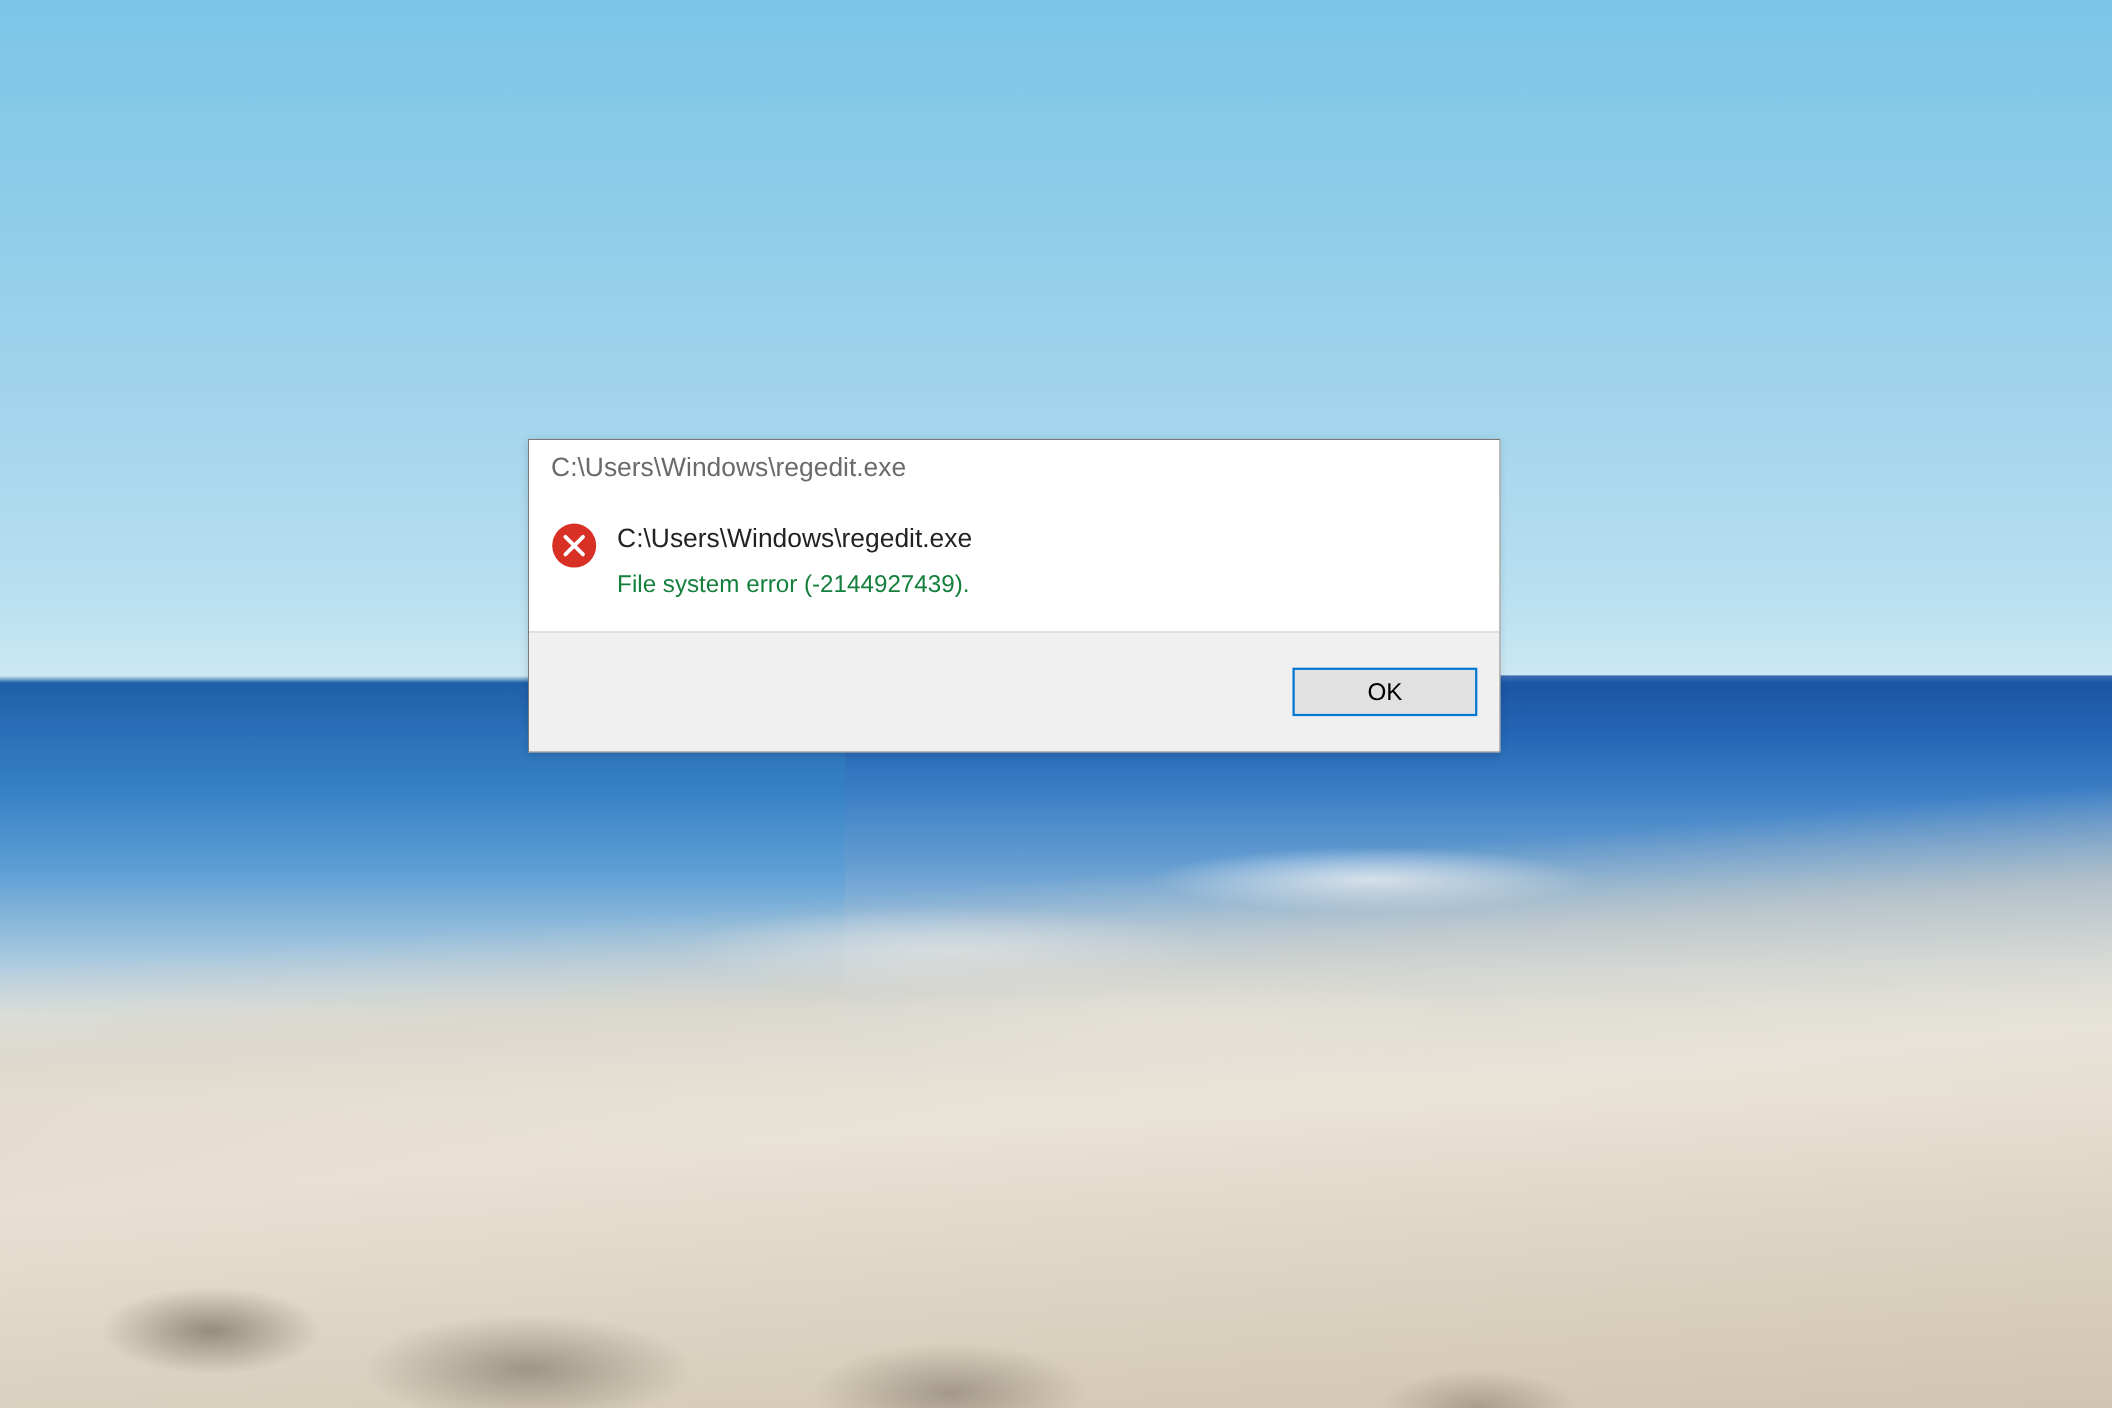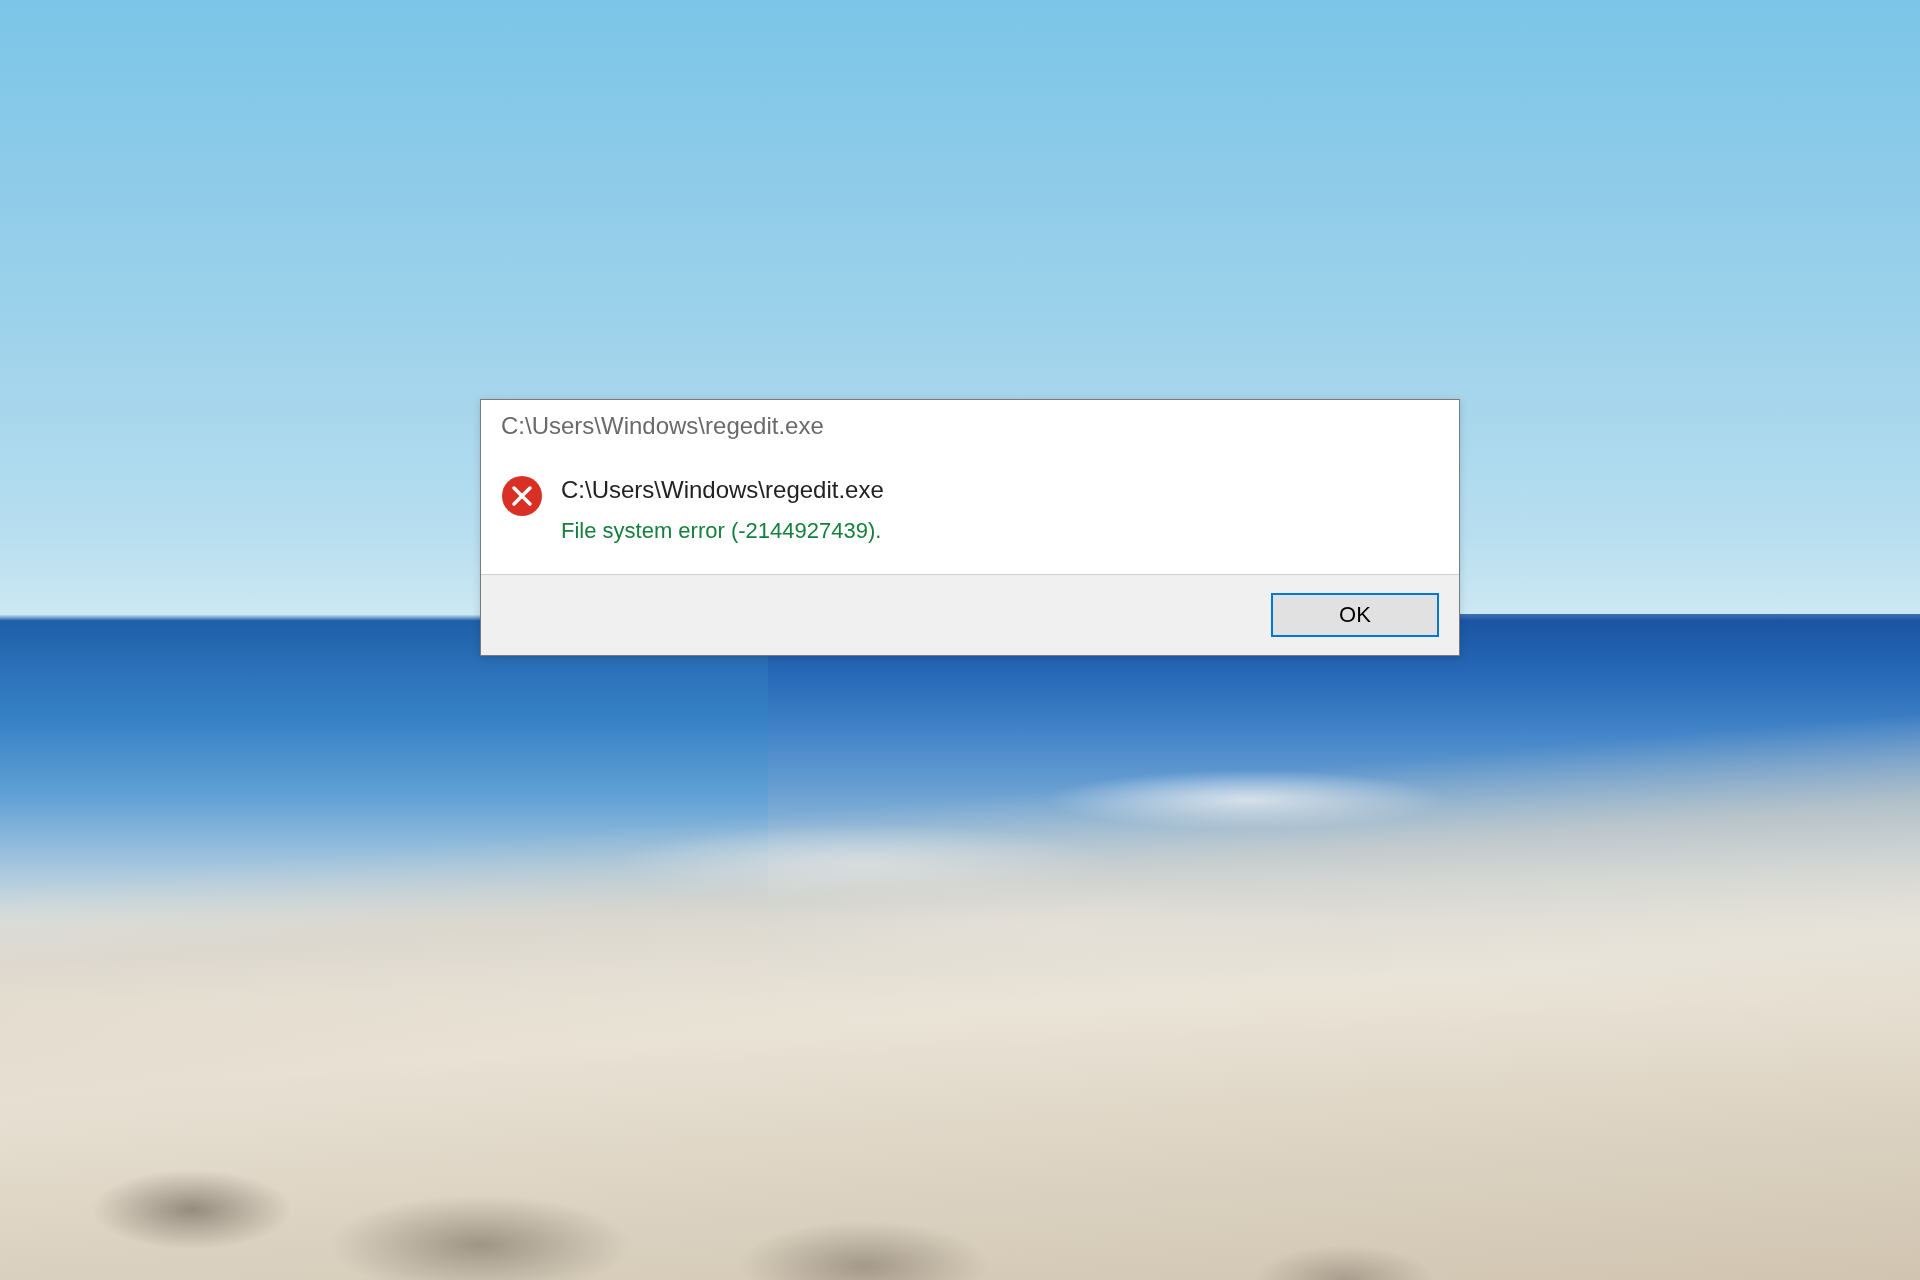--- a/index.html
+++ b/index.html
@@ -85,21 +85,21 @@
         radial-gradient(ellipse 400px 60px at 65% 30%, rgba(255,255,255,0.7) 0%, transparent 50%),
         radial-gradient(ellipse 500px 80px at 45% 50%, rgba(255,255,255,0.5) 0%, transparent 50%),
         radial-gradient(ellipse 600px 100px at 55% 70%, rgba(255,255,255,0.4) 0%, transparent 50%);
     }
     
     
     .dialog {
       position: absolute;
       left: 480px;
       top: 399px;
-      width: 980px;
+      width: 884px;
       background: #ffffff;
       border: 1px solid #7a7a7a;
       box-shadow: 0 2px 8px rgba(0,0,0,0.15);
       font-family: "Segoe UI", sans-serif;
     }
     
     .dialog-titlebar {
       padding: 12px 20px 8px 20px;
       background: #ffffff;
     }
@@ -144,21 +144,21 @@
     
     .dialog-message {
       font-size: 22px;
       color: #15803d;
       font-weight: 400;
     }
     
     .dialog-footer {
       border-top: 1px solid #d0d0d0;
       background: #f0f0f0;
-      padding: 18px 20px;
+      padding: 32px 20px;
       display: flex;
       justify-content: flex-end;
     }
     
     .ok-button {
       width: 168px;
       height: 44px;
       background: #e1e1e1;
       border: 2px solid #0078d4;
       font-size: 22px;

